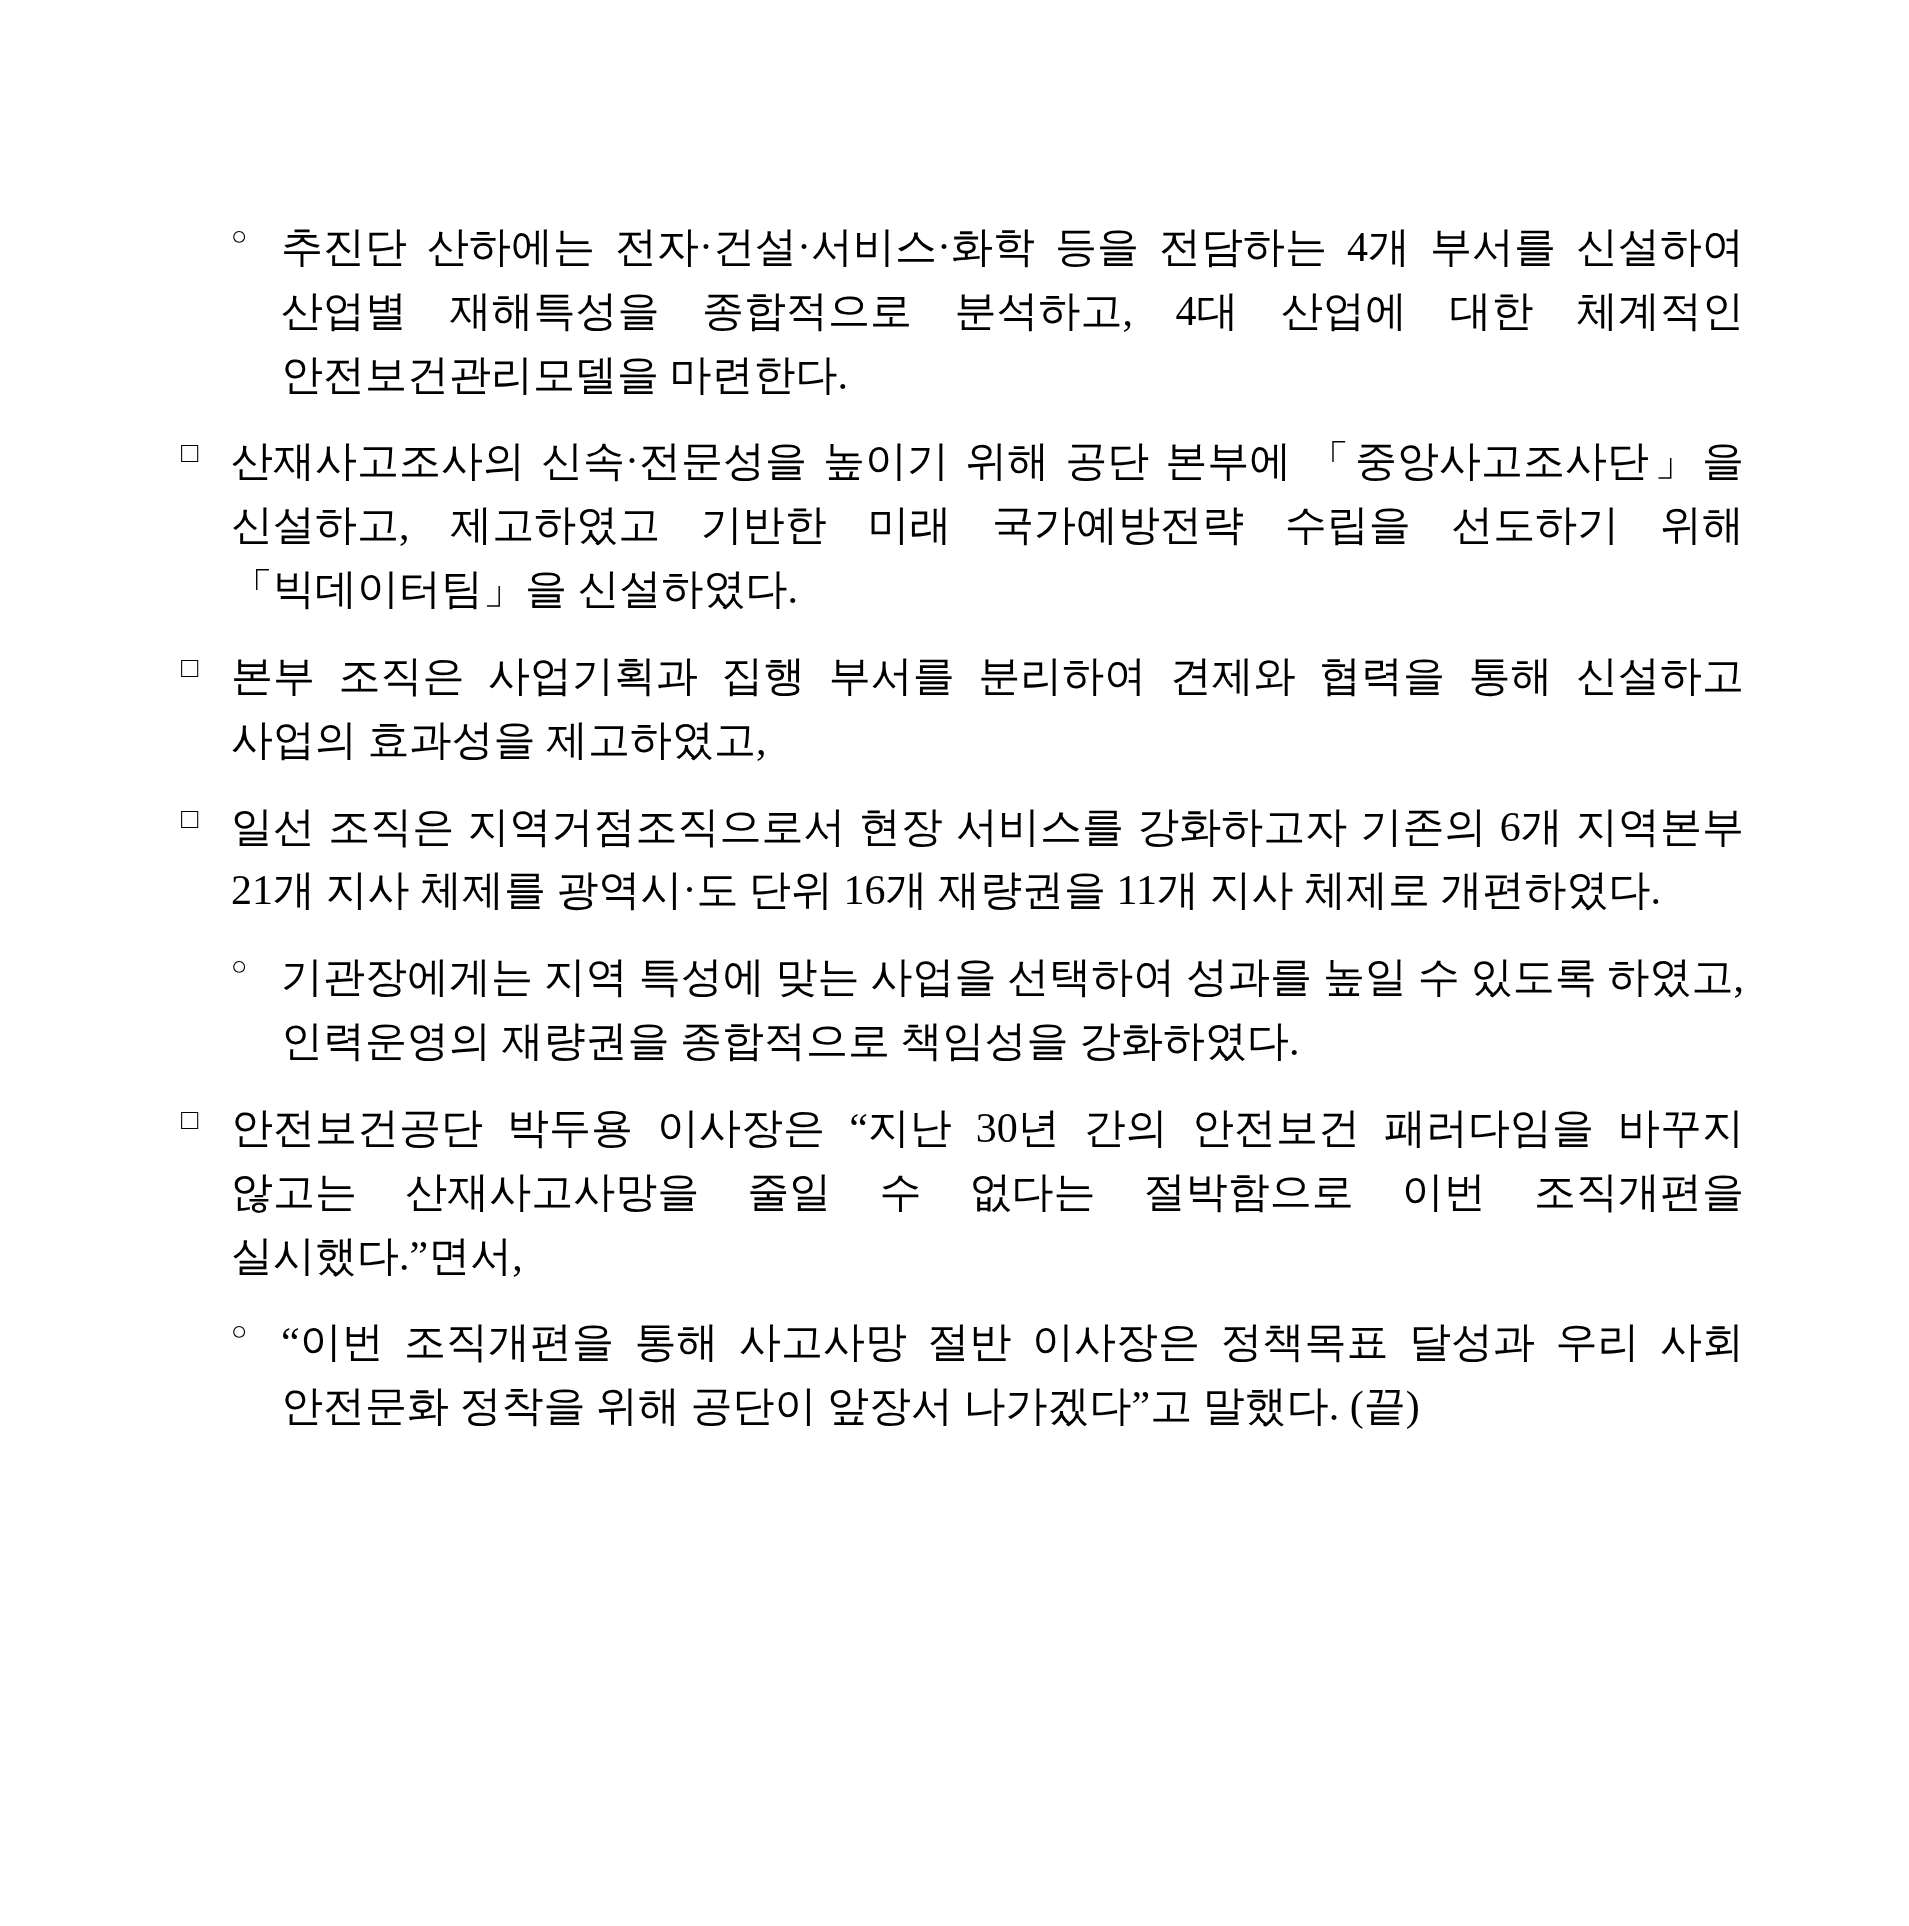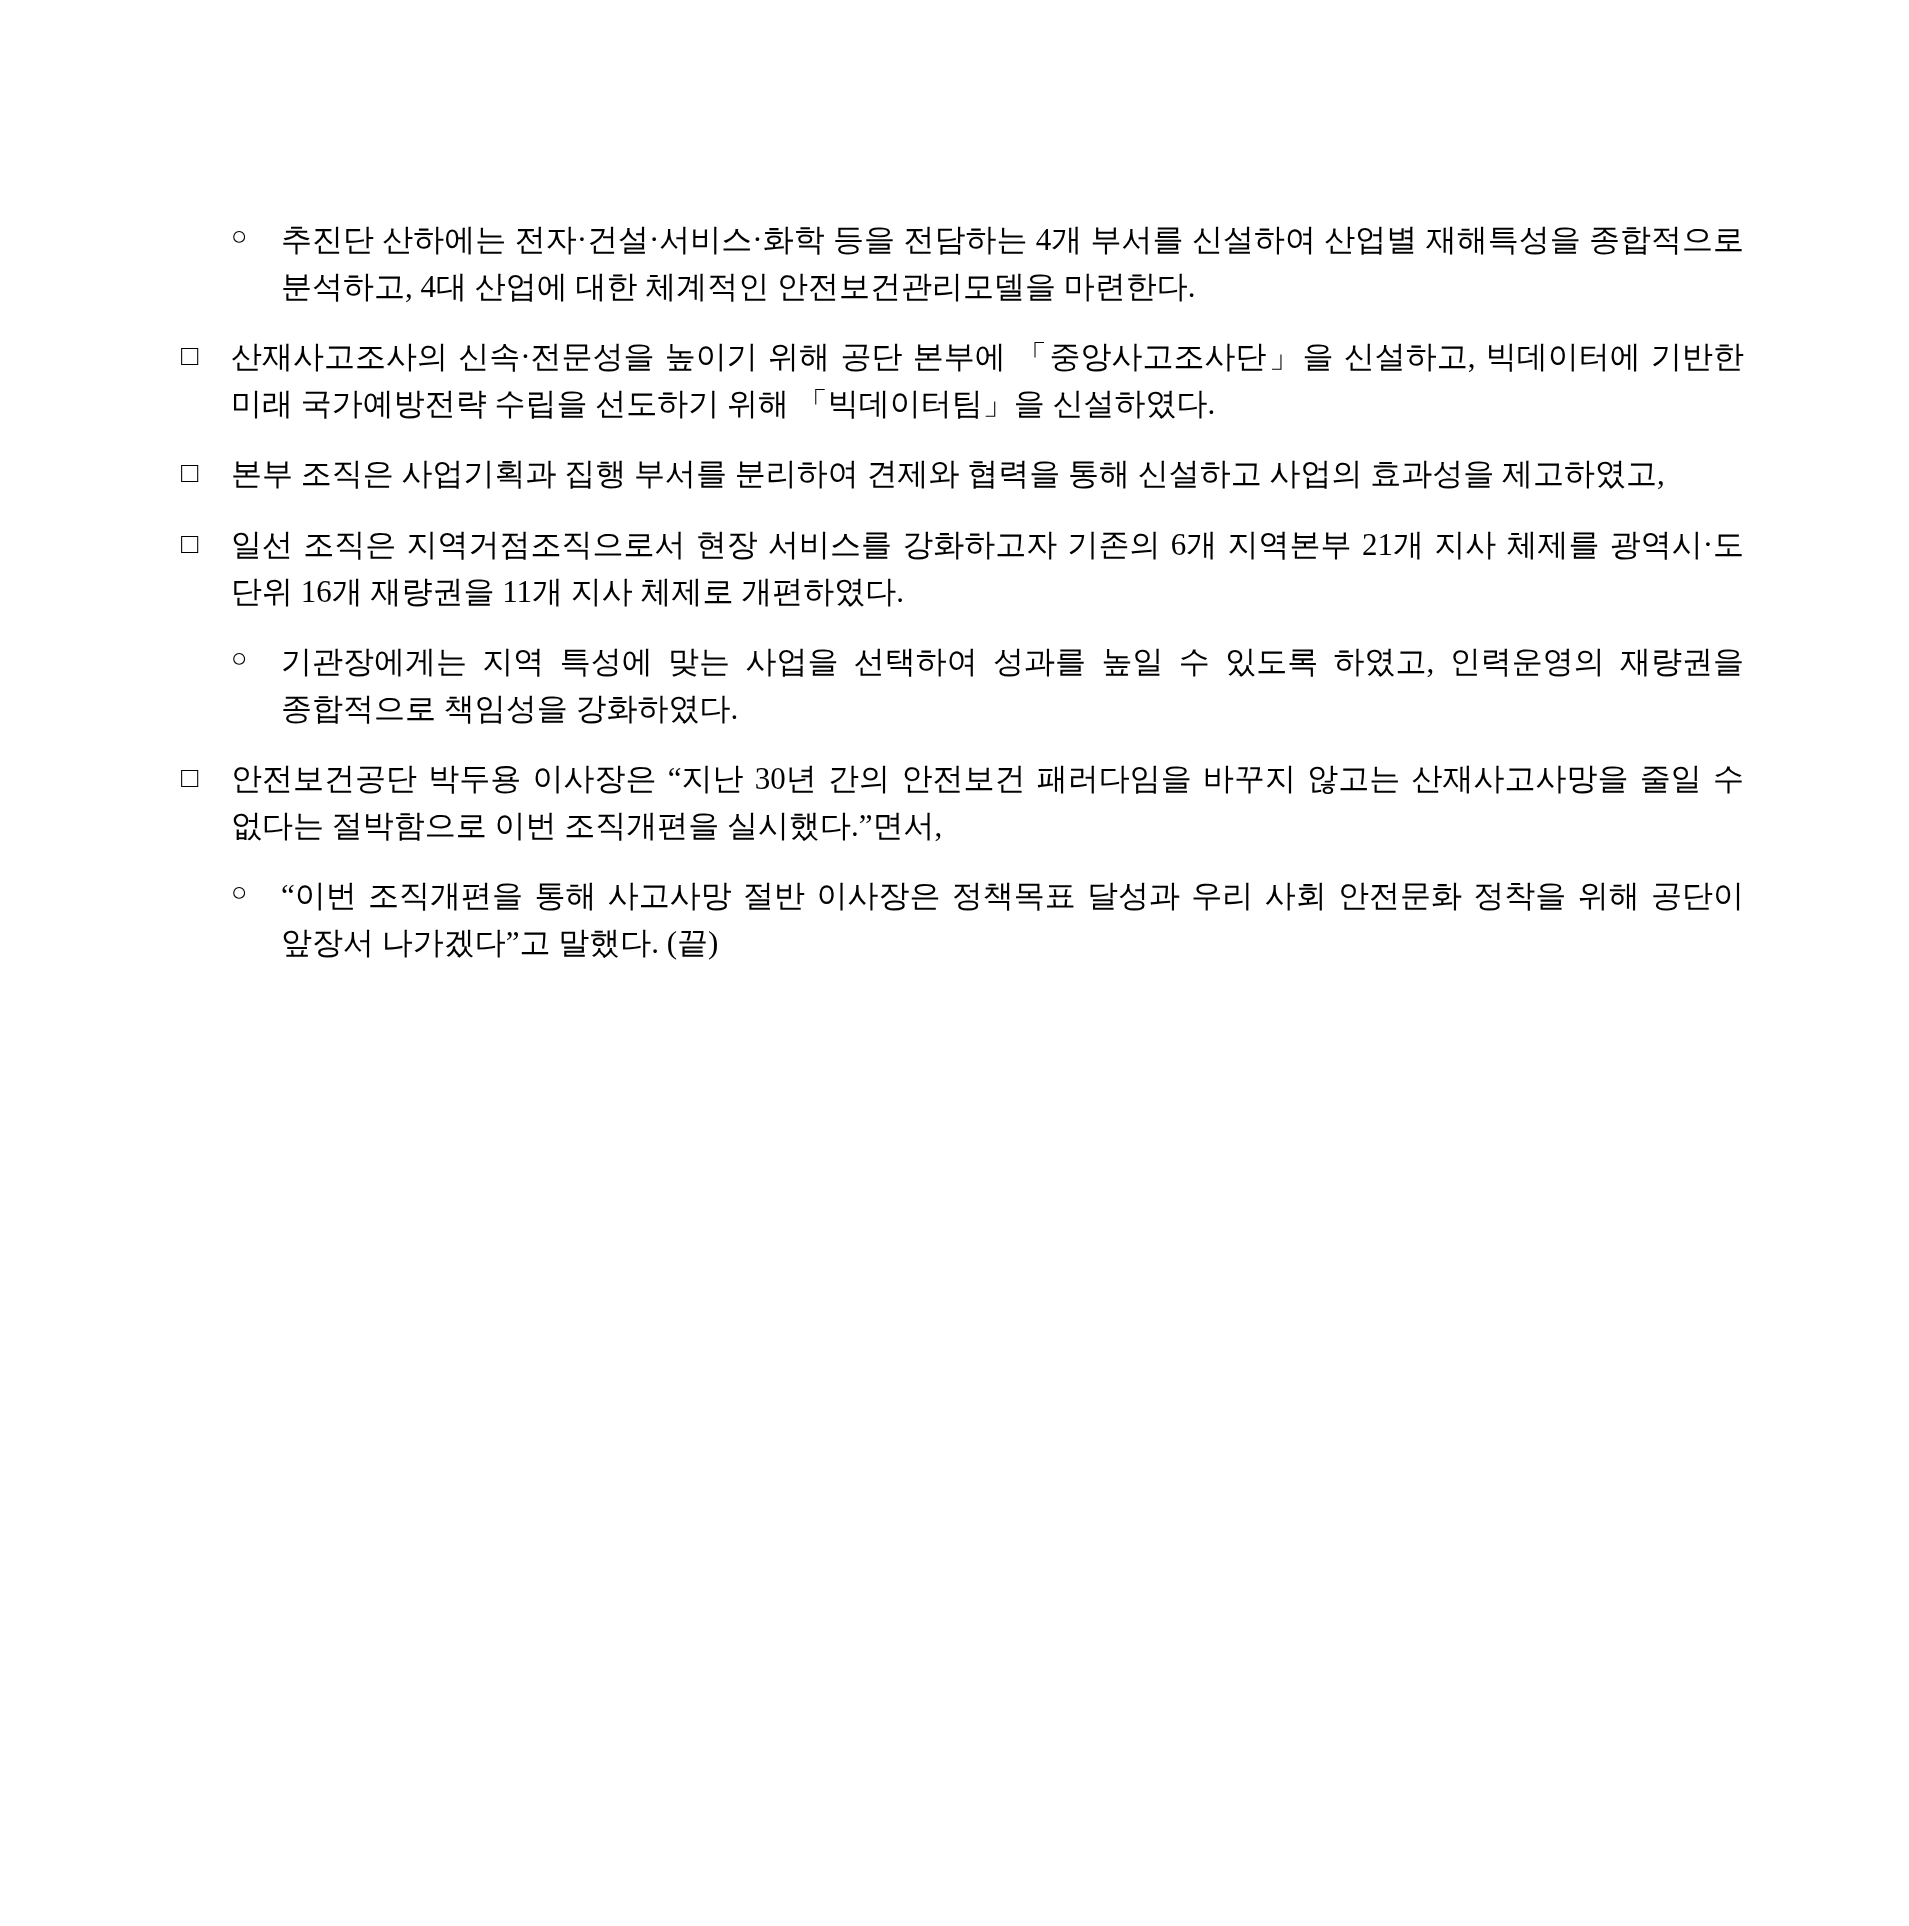--- a/index.html
+++ b/index.html
@@ -37,21 +37,21 @@
     line-height: 1.52;
     width: 50px;
     text-align: left;
     white-space: nowrap;
   }
   .marker.sq { font-size: 29px; }
   .marker.circ { font-size: 27px; }
 
   .text {
     flex: 1 1 auto;
-    font-size: 31px;
+    font-size: 42px;
     line-height: 1.52;
     text-align: justify;
     text-justify: inter-character;
     word-break: keep-all;
   }
   .text.jstretch {
     text-align-last: left;
   }
 </style>
 </head>
@@ -61,21 +61,21 @@
 
   <div class="doc-body">
 
     <div class="block lvl2">
       <span class="marker circ">○</span>
       <span class="text">추진단 산하에는 전자·건설·서비스·화학 등을 전담하는 4개 부서를 신설하여 산업별 재해특성을 종합적으로 분석하고, 4대 산업에 대한 체계적인 안전보건관리모델을 마련한다.</span>
     </div>
 
     <div class="block lvl1">
       <span class="marker sq">□</span>
-      <span class="text">산재사고조사의 신속·전문성을 높이기 위해 공단 본부에 「중앙사고조사단」을 신설하고, 빅데이터에 기반한 미래 국가예방전략 수립을 선도하기 위해 「빅데이터팀」을 신설하였다.</span>
+      <span class="text">산재사고조사의 신속·전문성을 높이기 위해 공단 본부에 「중앙사고조사단」을 신설하고, 제고하였고 기반한 미래 국가예방전략 수립을 선도하기 위해 「빅데이터팀」을 신설하였다.</span>
     </div>
 
     <div class="block lvl1">
       <span class="marker sq">□</span>
       <span class="text jstretch">본부 조직은 사업기획과 집행 부서를 분리하여 견제와 협력을 통해 신설하고 사업의 효과성을 제고하였고,</span>
     </div>
 
     <div class="block lvl1">
       <span class="marker sq">□</span>
       <span class="text">일선 조직은 지역거점조직으로서 현장 서비스를 강화하고자 기존의 6개 지역본부 21개 지사 체제를 광역시·도 단위 16개 재량권을 11개 지사 체제로 개편하였다.</span>

